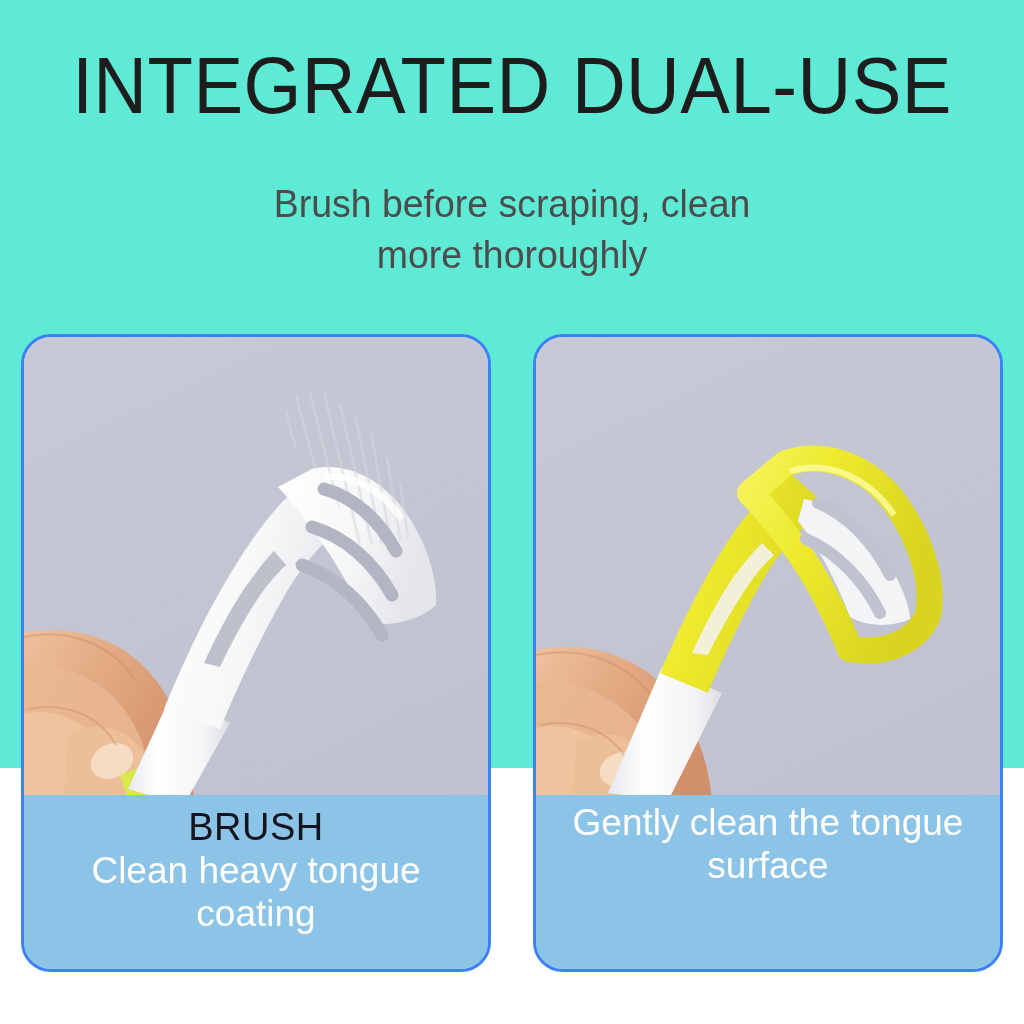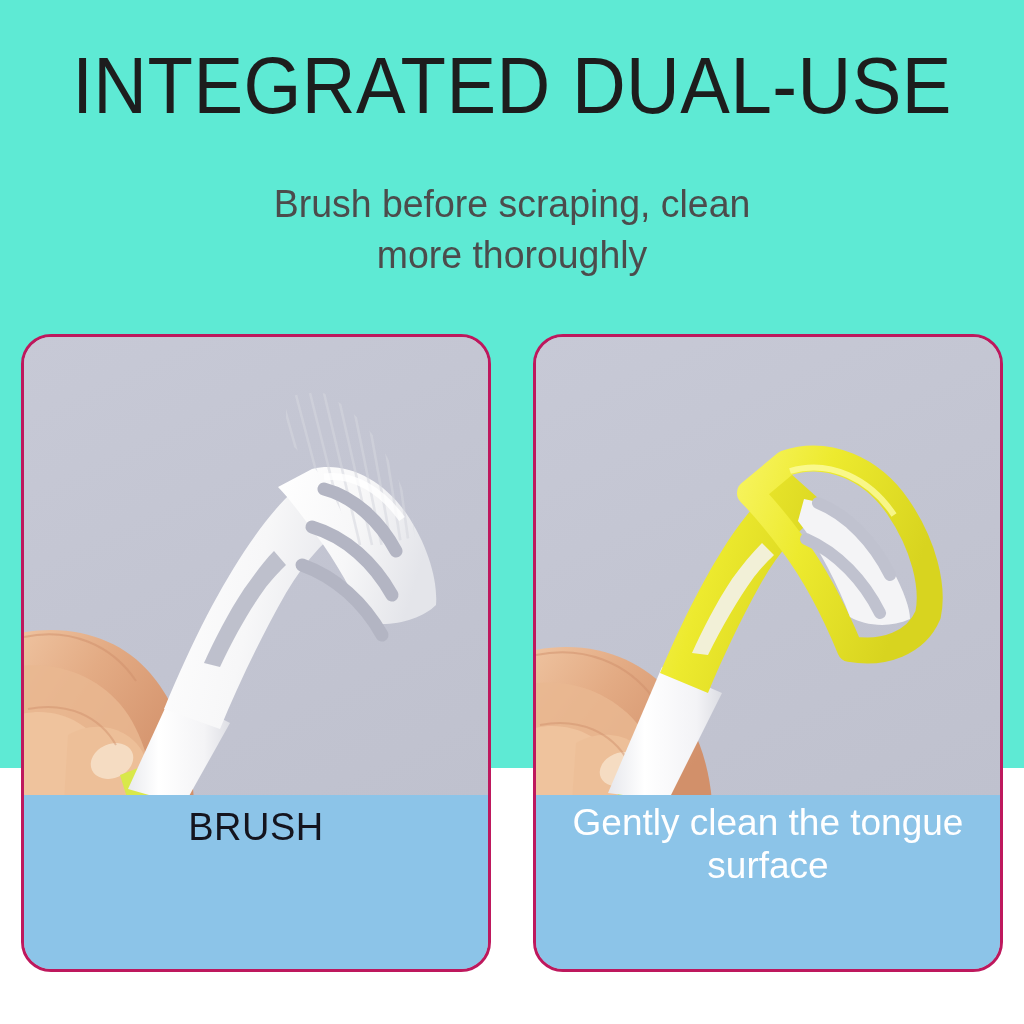--- a/index.html
+++ b/index.html
@@ -62,21 +62,21 @@
     top: 334px;
     width: 1024px;
     height: 642px;
   }
 
   .panel {
     position: absolute;
     top: 0;
     width: 470px;
     height: 638px;
-    border: 3px solid #be185d;
+    border: 3px solid #3b82f6;
     border-radius: 30px;
     background: #c4c6d3;
     overflow: hidden;
     box-sizing: border-box;
   }
   .panel.left  { left: 21px; }
   .panel.right { left: 533px; }
 
   
   .photo {
@@ -217,20 +217,24 @@
               <path d="M278 228 C312 240 340 266 358 298" stroke-width="13"></path>
             </g>
 
             <path d="M300 140 C330 136 358 154 378 182" stroke="#ffffff" stroke-width="7" fill="none" opacity="0.8"></path>
           </g>
         </svg>
       </div>
 
       <div class="caption">
         <div class="caption-title">BRUSH</div>
+        <div class="caption-desc">
+          <span class="desc-line">Clean heavy tongue</span>
+          <span class="desc-line">coating</span>
+        </div>
       </div>
     </div>
 
     <div class="panel right">
 
       <div class="photo">
         <svg viewBox="0 0 464 464" preserveAspectRatio="xMidYMid slice">
           <defs>
             <linearGradient id="skinR" x1="0" y1="0" x2="1" y2="0.6">
               <stop offset="0%" stop-color="#f0c6a3"></stop>

